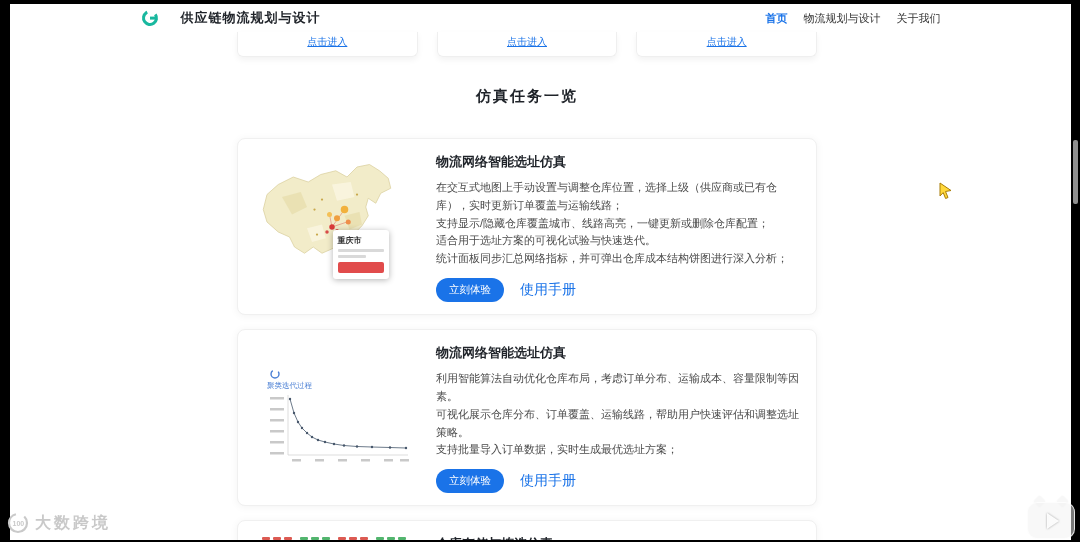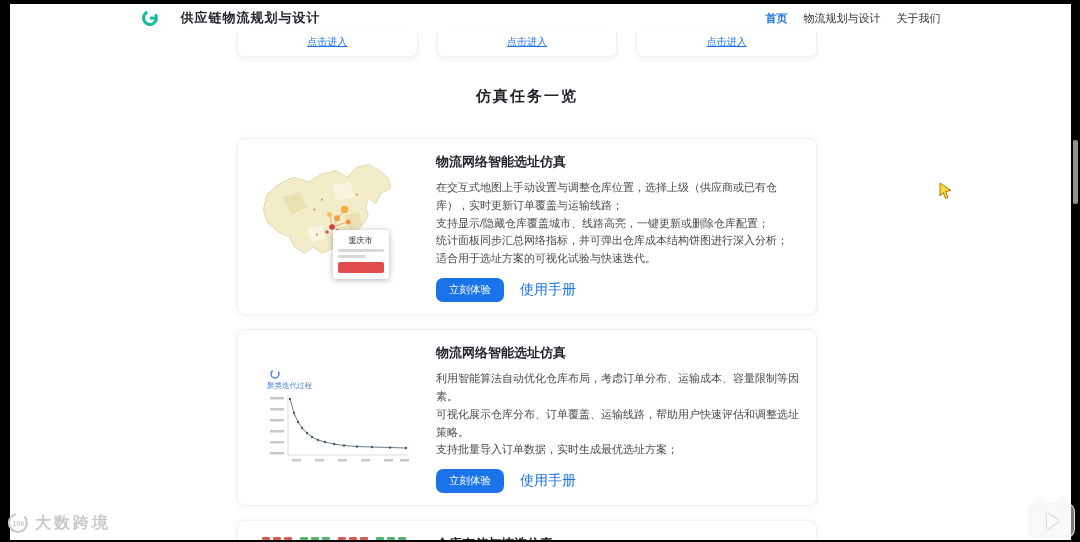--- a/index.html
+++ b/index.html
@@ -33,32 +33,32 @@
   .section-title { text-align:center; font-size:15px; font-weight:bold; color:#1f2329; margin-top:30px; margin-bottom:32px; letter-spacing:2px; }
 
   
   .task-card { background:#fff; border:1px solid #f0f0f0; border-radius:8px; box-shadow:0 1px 8px rgba(0,0,0,.05);
                padding:12px 14px; display:flex; gap:14px; margin-bottom:14px; }
   .task-media { width:170px; flex-shrink:0; display:flex; align-items:center; justify-content:center; position:relative; }
   .task-body { flex:1; min-width:0; }
   .task-title { font-size:13px; font-weight:bold; color:#1f2329; margin:2px 0 8px; }
   .task-desc div { font-size:11px; color:#4a4a4a; line-height:1.62; }
   .actions { margin-top:10px; display:flex; align-items:center; gap:16px; }
-  .btn-primary { background:var(--primary); color:#fff; font-size:10.5px; padding:5px 13px; border:none; border-radius:7px; cursor:pointer; font-family:inherit;text-align:right; }
+  .btn-primary { background:var(--primary); color:#fff; font-size:10.5px; padding:5px 13px; border:none; border-radius:12px; cursor:pointer; font-family:inherit;text-align:right; }
   .link-manual { color:var(--primary); font-size:14px; cursor:pointer; }
 
   
   .map-wrap { position:relative; width:165px; height:142px; }
   .map-svg { position:absolute; left:2px; top:2px; }
   .map-land { fill:#f2ecc9; stroke:#d9cf9e; stroke-width:.6; }
   .map-patch { fill:#e7dfae; opacity:.8; }
   .map-patch2 { fill:#faf5df; opacity:.9; }
   .map-tooltip { position:absolute; left:78px; top:74px; width:56px; background:#fff; border-radius:3px;
                  box-shadow:0 1px 6px rgba(0,0,0,.3); padding:5px 5px 6px; z-index:2; }
-  .tt-city { font-size:8px; font-weight:normal; color:#333;margin-left:11px; }
+  .tt-city { font-size:8px; font-weight:bold; color:#333; }
   .tt-bar { height:3px; background:#d9d9d9; border-radius:1px; margin-top:3px; }
   .tt-bar.short { width:62%; }
   .tt-btn { margin-top:4px; width:100%; height:11px; background:var(--danger); border:none; border-radius:2px; cursor:pointer; display:block; }
 
   
   .chart-svg text { font-family:"Liberation Sans", sans-serif; }
   .chart-label { font-size:7.5px; fill:#4a7fd4; }
   .axis { stroke:#cfcfcf; stroke-width:.7; }
   .tick-bar { fill:#c9c9c9; }
   .curve { fill:none; stroke:#5b6b7d; stroke-width:.9; }
@@ -164,22 +164,22 @@
               <div class="tt-bar short"></div>
               <button class="tt-btn"></button>
             </div>
           </div>
         </div>
         <div class="task-body">
           <div class="task-title">物流网络智能选址仿真</div>
           <div class="task-desc">
             <div>在交互式地图上手动设置与调整仓库位置，选择上级（供应商或已有仓库），实时更新订单覆盖与运输线路；</div>
             <div>支持显示/隐藏仓库覆盖城市、线路高亮，一键更新或删除仓库配置；</div>
+            <div>适合用于选址方案的可视化试验与快速迭代。</div>
             <div>统计面板同步汇总网络指标，并可弹出仓库成本结构饼图进行深入分析；</div>
-            <div>适合用于选址方案的可视化试验与快速迭代。</div>
           </div>
           <div class="actions">
             <button class="btn-primary">立刻体验</button>
             <span class="link-manual">使用手册</span>
           </div>
         </div>
       </div>
 
       <div class="task-card">
         <div class="task-media">

